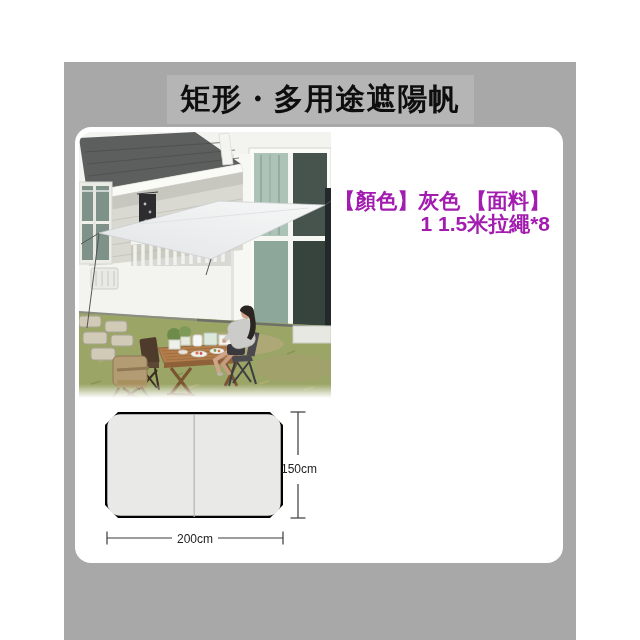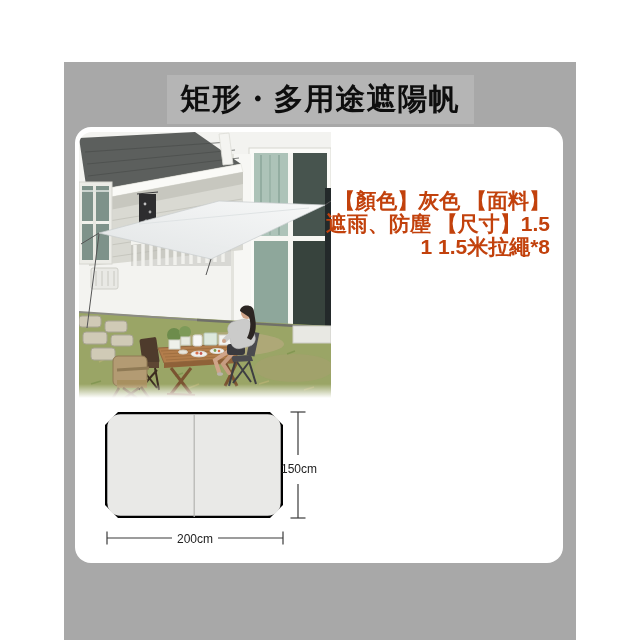--- a/index.html
+++ b/index.html
@@ -28,21 +28,21 @@
     background:#ffffff;border-radius:16px;
   }
   .photo{
     position:absolute;left:4px;top:5px;width:252px;height:266px;
     border-top-left-radius:13px;overflow:hidden;
   }
   .photo svg{display:block;}
   .specs{
     position:absolute;top:62px;right:13px;width:226px;
     text-align:right;font-size:21px;line-height:23px;font-weight:bold;
-    color:#c2410c;
+    color:#a21caf;
   }
   .specs div{white-space:nowrap;}
   .diagram{
     position:absolute;left:20px;top:276px;width:230px;height:152px;
   }
   .dimlabel{
     font-size:12px;fill:#222222;font-family:"Liberation Sans","DejaVu Sans",sans-serif;
   }
 </style>
 </head>
@@ -263,21 +263,20 @@
           <circle cx="168" cy="181" r="6" fill="#cfa489"></circle>
           <path d="M161,179 C161,172 175,171 175,180 L176,186 C178,196 176,204 172,208 L168,206 C172,198 172,190 170,185 Z" fill="#2b2522"></path>
         </g>
 
         <rect x="0" y="252" width="252" height="14" fill="url(#fadeB)"></rect>
       </svg>
     </div>
 
     <div class="specs">
       <div>【顏色】灰色 【面料】</div>
-      <div>遮雨、防塵 【尺寸】1.5</div>
       <div>1 1.5米拉繩*8</div>
     </div>
 
     <svg class="diagram" viewBox="0 0 230 152">
 
       <path d="M23,9 H175 L188,22 V102 L175,115 H23 L10,102 V22 Z" fill="#000000"></path>
       <rect x="12.3" y="11.3" width="173.4" height="101.4" rx="13" fill="#e9e9e7"></rect>
       <line x1="99.2" y1="12" x2="99.2" y2="114" stroke="#b3b3b0" stroke-width="1.2"></line>
 
       <g stroke="#3a3a3a" stroke-width="1.2">

